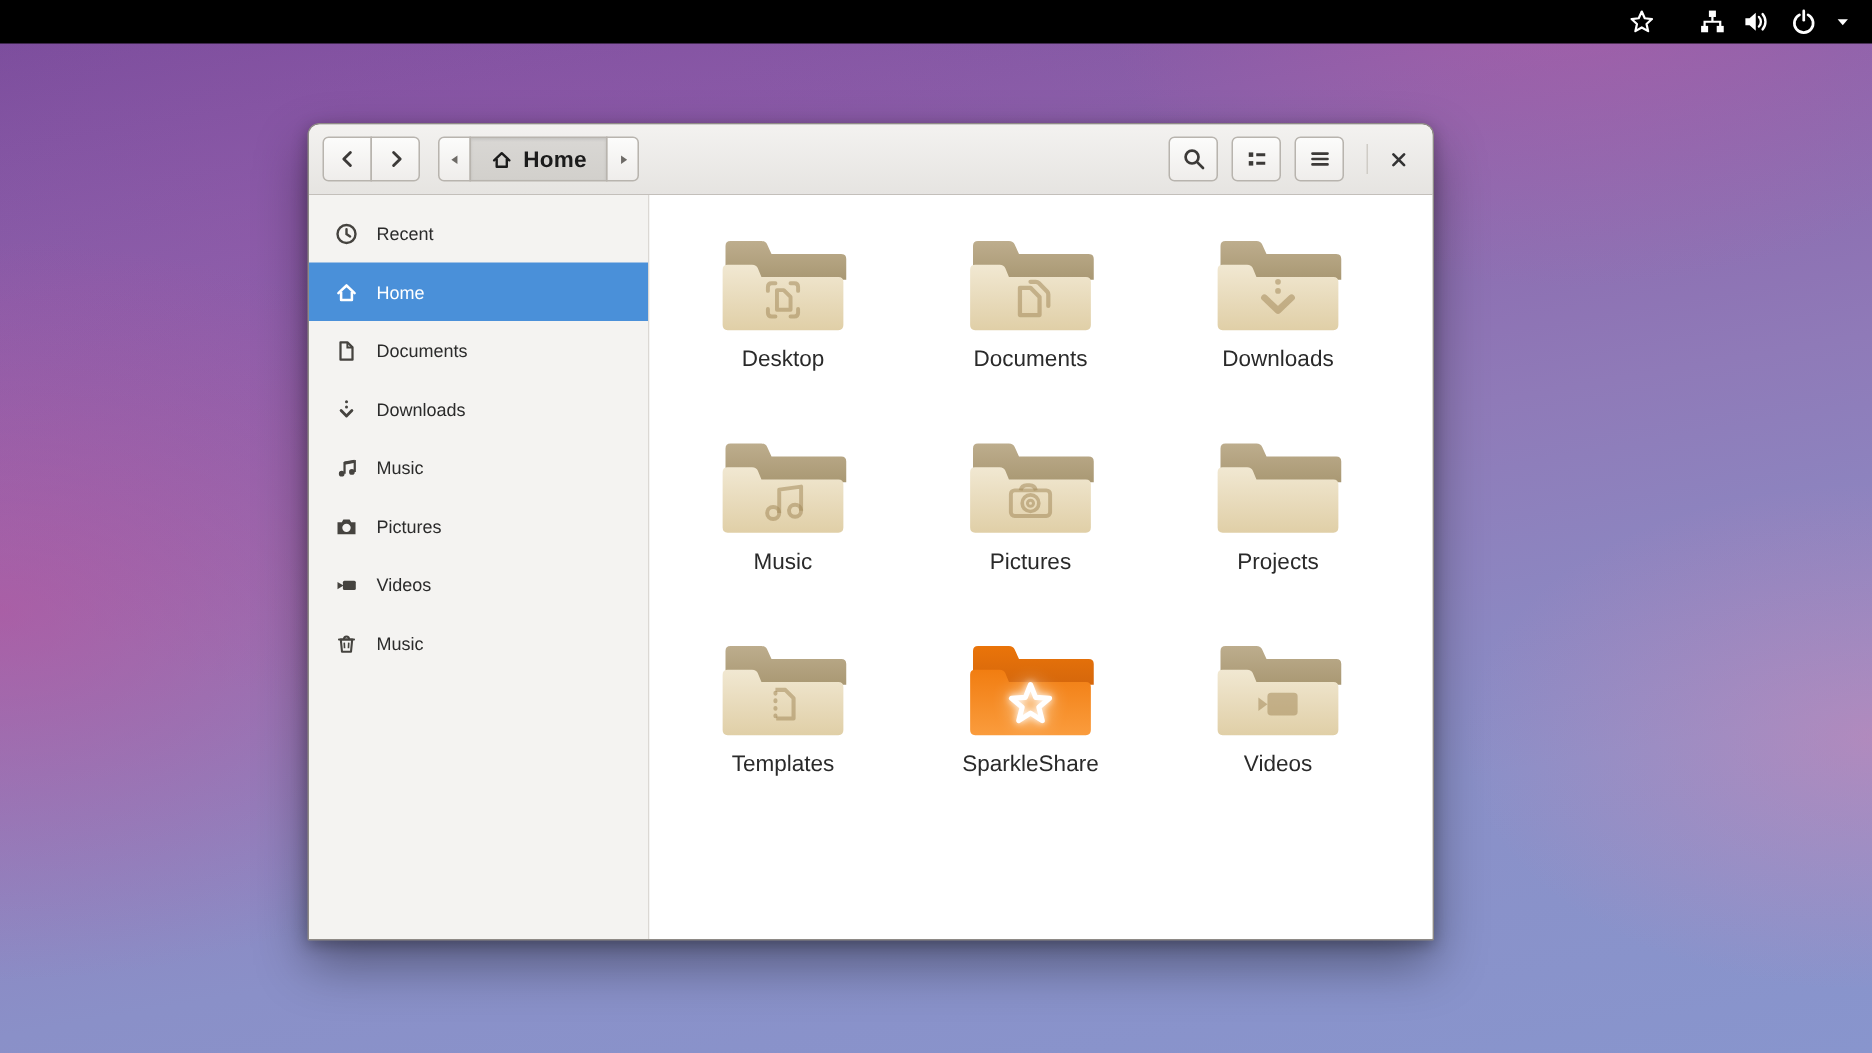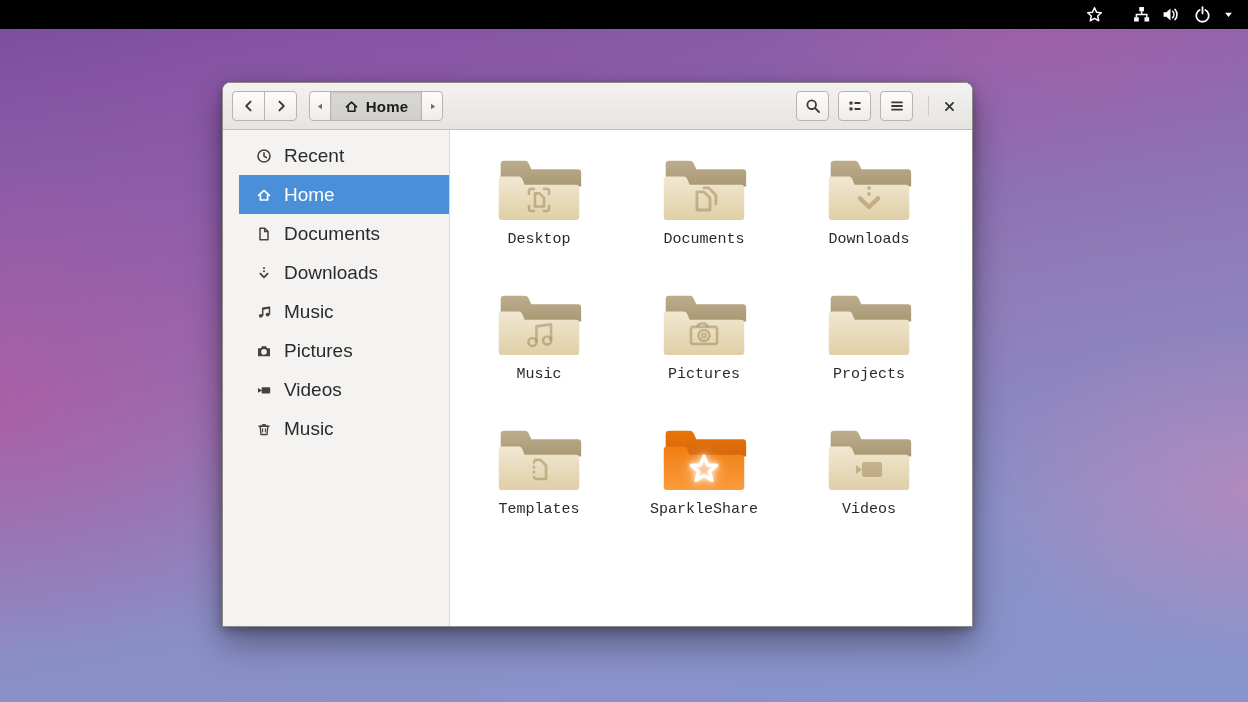--- a/index.html
+++ b/index.html
@@ -19,21 +19,21 @@
   
   .topbar { position:absolute; left:0; top:0; width:1248px; height:29px;
     background:#000; display:flex; align-items:center; justify-content:flex-end;
     padding-right:14px; z-index:50; }
   .topbar .tray { display:flex; align-items:center; color:#fff; }
   .topbar .ticon { display:flex; align-items:center; justify-content:center; height:29px; }
   .topbar .ticon svg { width:17px; height:17px; }
   .gap26{margin-right:30px} .gap12{margin-right:12px} .gap14{margin-right:15px} .gap10{margin-right:11px}
 
   
-  .window { position:absolute; left:222px; top:82px; width:751px; height:545px;
+  .window { position:absolute; left:205px; top:82px; width:751px; height:545px;
     border:1px solid #8e8a86; border-radius:8px 8px 1px 1px;
     box-shadow:0 16px 34px rgba(0,0,0,.38), 0 3px 10px rgba(0,0,0,.28);
     display:flex; flex-direction:column; background:#fff; z-index:10; }
 
   .headerbar { height:47px; flex:0 0 47px; display:flex; align-items:center;
     padding:0 9px; background:linear-gradient(#f3f2f0,#e6e4e1);
     border-bottom:1px solid #c3bfba; border-radius:7px 7px 0 0; }
 
   .btn { height:30px; min-width:33px; display:flex; align-items:center; justify-content:center;
     border:1px solid #b8b4ae; border-radius:4px;
@@ -56,29 +56,29 @@
   .closebtn { width:28px; height:28px; display:flex; align-items:center; justify-content:center;
     color:#333; border:none; background:transparent; }
   .closebtn svg { width:15px; height:15px; }
 
   .wbody { flex:1; display:flex; min-height:0; border-radius:0 0 1px 1px; overflow:hidden; }
 
   
   .sidebar { width:227px; flex:0 0 227px; background:#f4f3f1;
     border-right:1px solid #dbd8d4; padding-top:6px; }
   .srow { height:39px; display:flex; align-items:center; padding-left:17px;
-    color:#2b2b2b; font-size:19px; cursor:default;margin-left:16px; }
+    color:#2b2b2b; font-size:12px; cursor:default; }
   .srow .sicon { width:16px; height:16px; margin-right:12px; color:#45433f;
     display:flex; align-items:center; justify-content:center; }
   .srow .sicon svg { width:16px; height:16px; }
   .srow.selected { background:#4a90d9; color:#fff; }
   .srow.selected .sicon { color:#fff; }
 
   
-  .content { flex:1; background:#fff; padding:20px 0 0 29px; overflow:hidden;font-family:Liberation Mono, monospace; }
+  .content { flex:1; background:#fff; padding:20px 0 0 29px; overflow:hidden; }
   .grid { display:grid; grid-template-columns:repeat(3,120px); column-gap:45px; row-gap:37px; }
   .cell { width:120px; display:flex; flex-direction:column; align-items:center; }
   .cell .folder { width:92px; height:75px; }
   .fname { margin-top:6px; font-size:15px; color:#2a2a2a; text-align:center; }
 
   .folder .back  { fill:url(#gb-tan); }
   .folder .front { fill:url(#gf-tan); }
   .cell .emblem  { color:rgba(164,139,91,.55); }
   .cell[data-variant="orange"] .back  { fill:url(#gb-orange); }
   .cell[data-variant="orange"] .front { fill:url(#gf-orange); }

